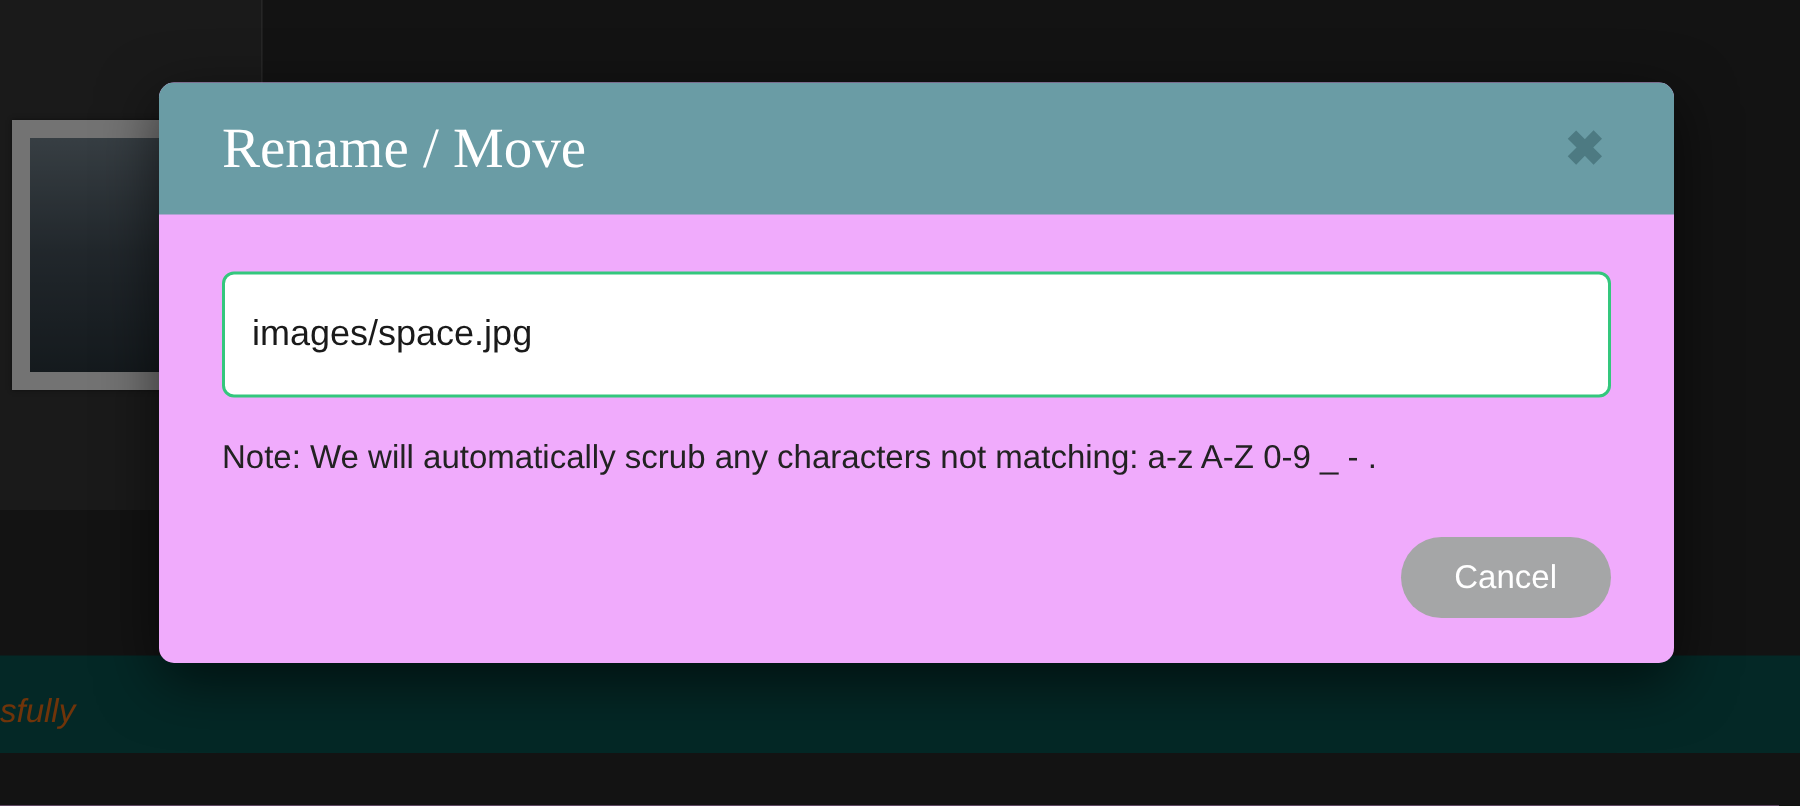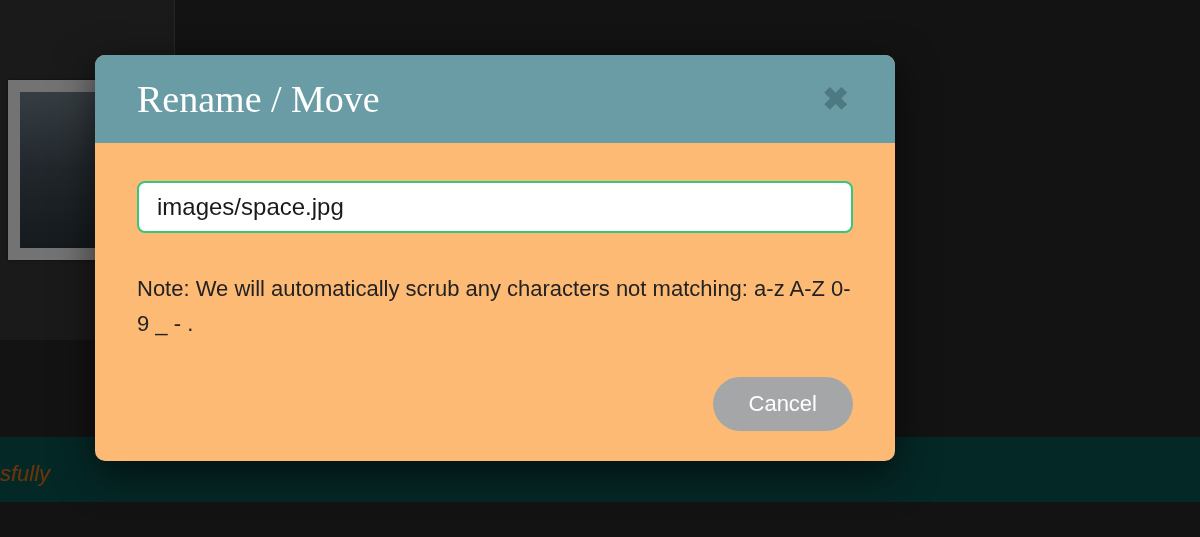--- a/index.html
+++ b/index.html
@@ -52,24 +52,24 @@
       font-size: 22px;
       font-style: italic;
     }
     .overlay {
       position: absolute;
       inset: 0;
       background: rgba(0,0,0,0.55);
     }
     .modal {
       position: absolute;
-      left: 95px;
+      left: 106px;
       top: 55px;
-      width: 800px;
-      background: #fdba74;
+      width: 1010px;
+      background: #f0abfc;
       border-radius: 10px;
       box-shadow: 0 12px 40px rgba(0,0,0,0.6);
       overflow: hidden;
     }
     .modal-header {
       background: #6a9ca5;
       padding: 22px 42px;
       display: flex;
       align-items: center;
       justify-content: space-between;
@@ -87,31 +87,31 @@
       font-weight: bold;
       line-height: 1;
       padding: 0 4px;
       font-family: Arial, sans-serif;
     }
     .modal-body {
       padding: 38px 42px 30px;
     }
     .filename-input {
       width: 100%;
-      padding: 10px 18px;
+      padding: 26px 18px;
       font-size: 24px;
       font-family: -apple-system, BlinkMacSystemFont, 'Segoe UI', Arial, sans-serif;
       border: 2px solid #34c77d;
       border-radius: 8px;
       outline: none;
       color: #1a1a1a;
       background: #fff;
     }
     .note {
-      margin-top: 38px;
+      margin-top: 22px;
       font-size: 22px;
       line-height: 1.6;
       color: #222;
       font-family: -apple-system, BlinkMacSystemFont, 'Segoe UI', Arial, sans-serif;
     }
     .modal-footer {
       display: flex;
       justify-content: flex-end;
       gap: 24px;
       margin-top: 36px;

